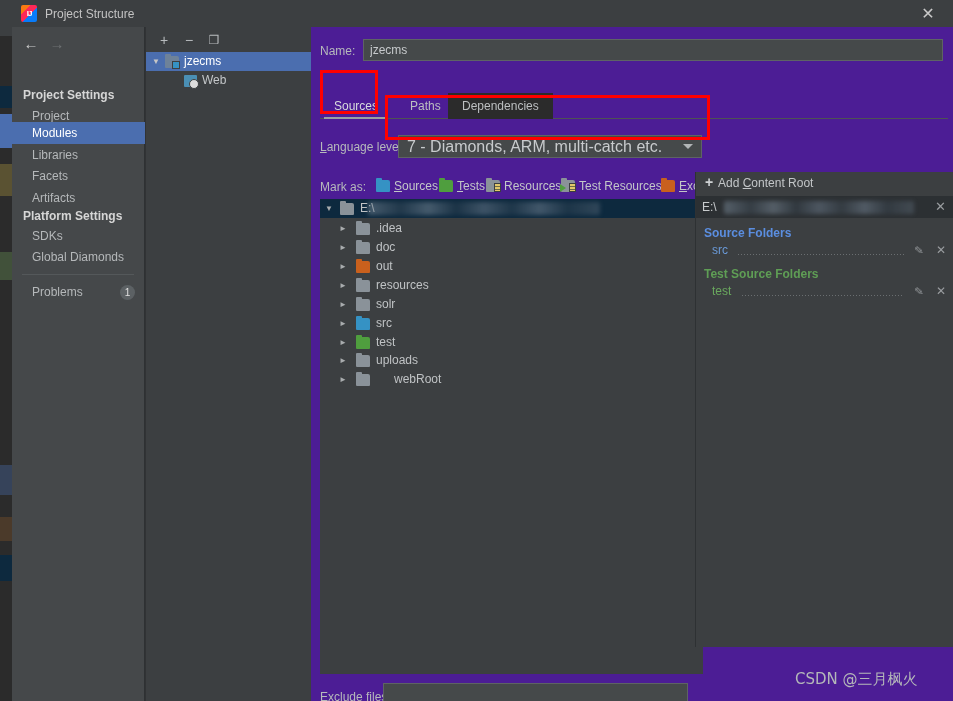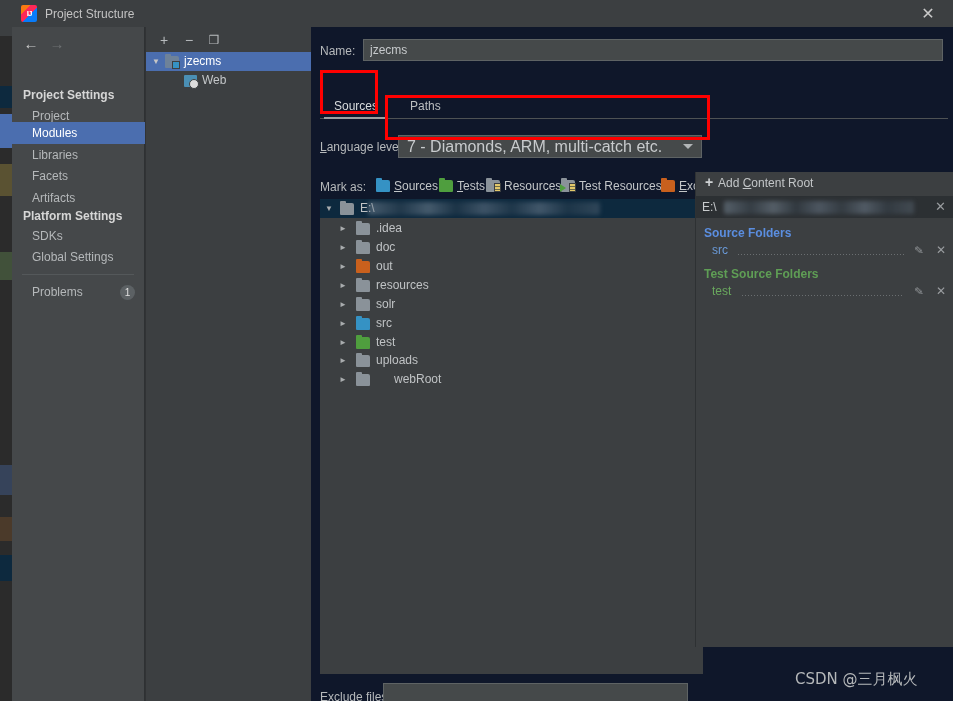--- a/index.html
+++ b/index.html
@@ -109,21 +109,21 @@
     background: #4a8fb5; border-radius: 1px;
   }
   .ic-web::after {
     content: ""; position: absolute; right: -2px; bottom: -2px; width: 8px; height: 8px;
     border-radius: 50%; background: #dcdcdc; border: 1px solid #3c3f41;
   }
 
   
   .main {
     position: absolute; left: 311px; top: 27px; width: 642px; height: 674px;
-    background: #0f172a;
+    background: #4c1d95;
   }
 
   
   .lbl-name { position: absolute; left: 9px; top: 17px; font-size: 12px; color: #b6b9bb; }
   .name-field {
     position: absolute; left: 52px; top: 12px; width: 580px; height: 22px;
     background: #45494a; border: 1px solid #5e6364; color: #c6c9cb;
     font-family: "Liberation Sans", sans-serif; font-size: 12px;
     padding: 0 6px; outline: none;
   }
@@ -325,21 +325,21 @@
 
     <div class="nav-group-head" style="top:60px;">Project Settings</div>
     <div class="nav-item" style="top:78px;">Project</div>
     <div class="nav-item selected" style="top:95px;">Modules</div>
     <div class="nav-item" style="top:117px;">Libraries</div>
     <div class="nav-item" style="top:138px;">Facets</div>
     <div class="nav-item" style="top:160px;">Artifacts</div>
 
     <div class="nav-group-head" style="top:181px;">Platform Settings</div>
     <div class="nav-item" style="top:198px;">SDKs</div>
-    <div class="nav-item" style="top:219px;">Global Settings</div>
+    <div class="nav-item" style="top:219px;">Global Diamonds</div>
 
     <div class="nav-sep" style="top:247px;"></div>
 
     <div class="nav-item" style="top:254px;">
       <span>Problems</span>
       <span class="nav-badge">1</span>
     </div>
   </div>
 
   <div class="modcol">
@@ -364,20 +364,21 @@
 
   <div class="main">
 
     <div class="lbl-name">Name:</div>
     <input class="name-field" type="text" value="jzecms" style="">
 
     <div class="tabs">
       <div class="tab-underline-rest"></div>
       <div class="tab active" style="left:0px;">Sources</div>
       <div class="tab" style="left:76px;">Paths</div>
+      <div class="tab hovered" style="left:128px;">Dependencies</div>
     </div>
 
     <div class="lbl-lang">
       <u>L</u><span>anguage level:</span>
     </div>
     <div class="lang-combo">
       <span class="val">7 - Diamonds, ARM, multi-catch etc.</span>
       <span class="arrow"></span>
     </div>
 

